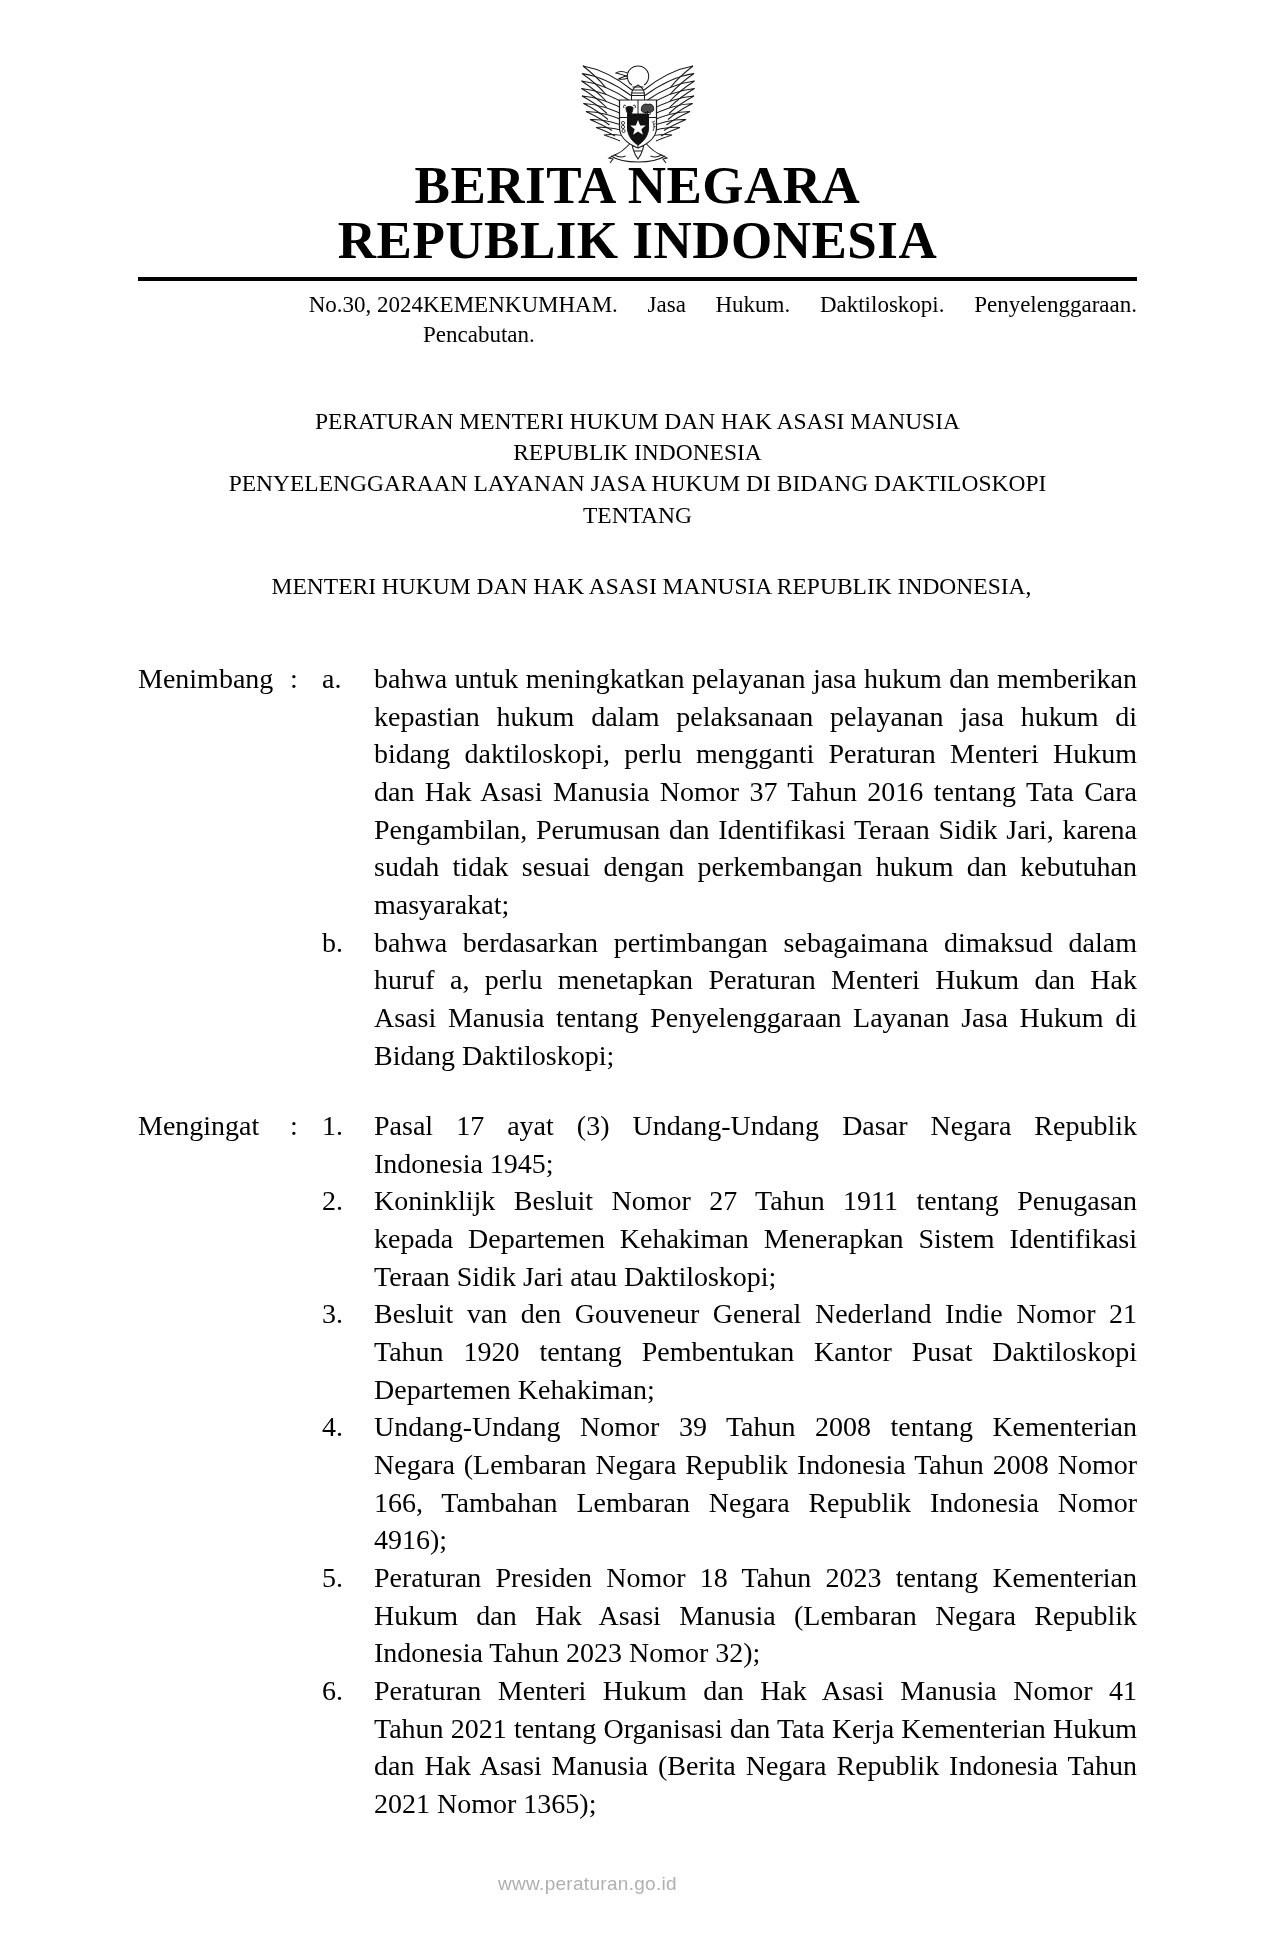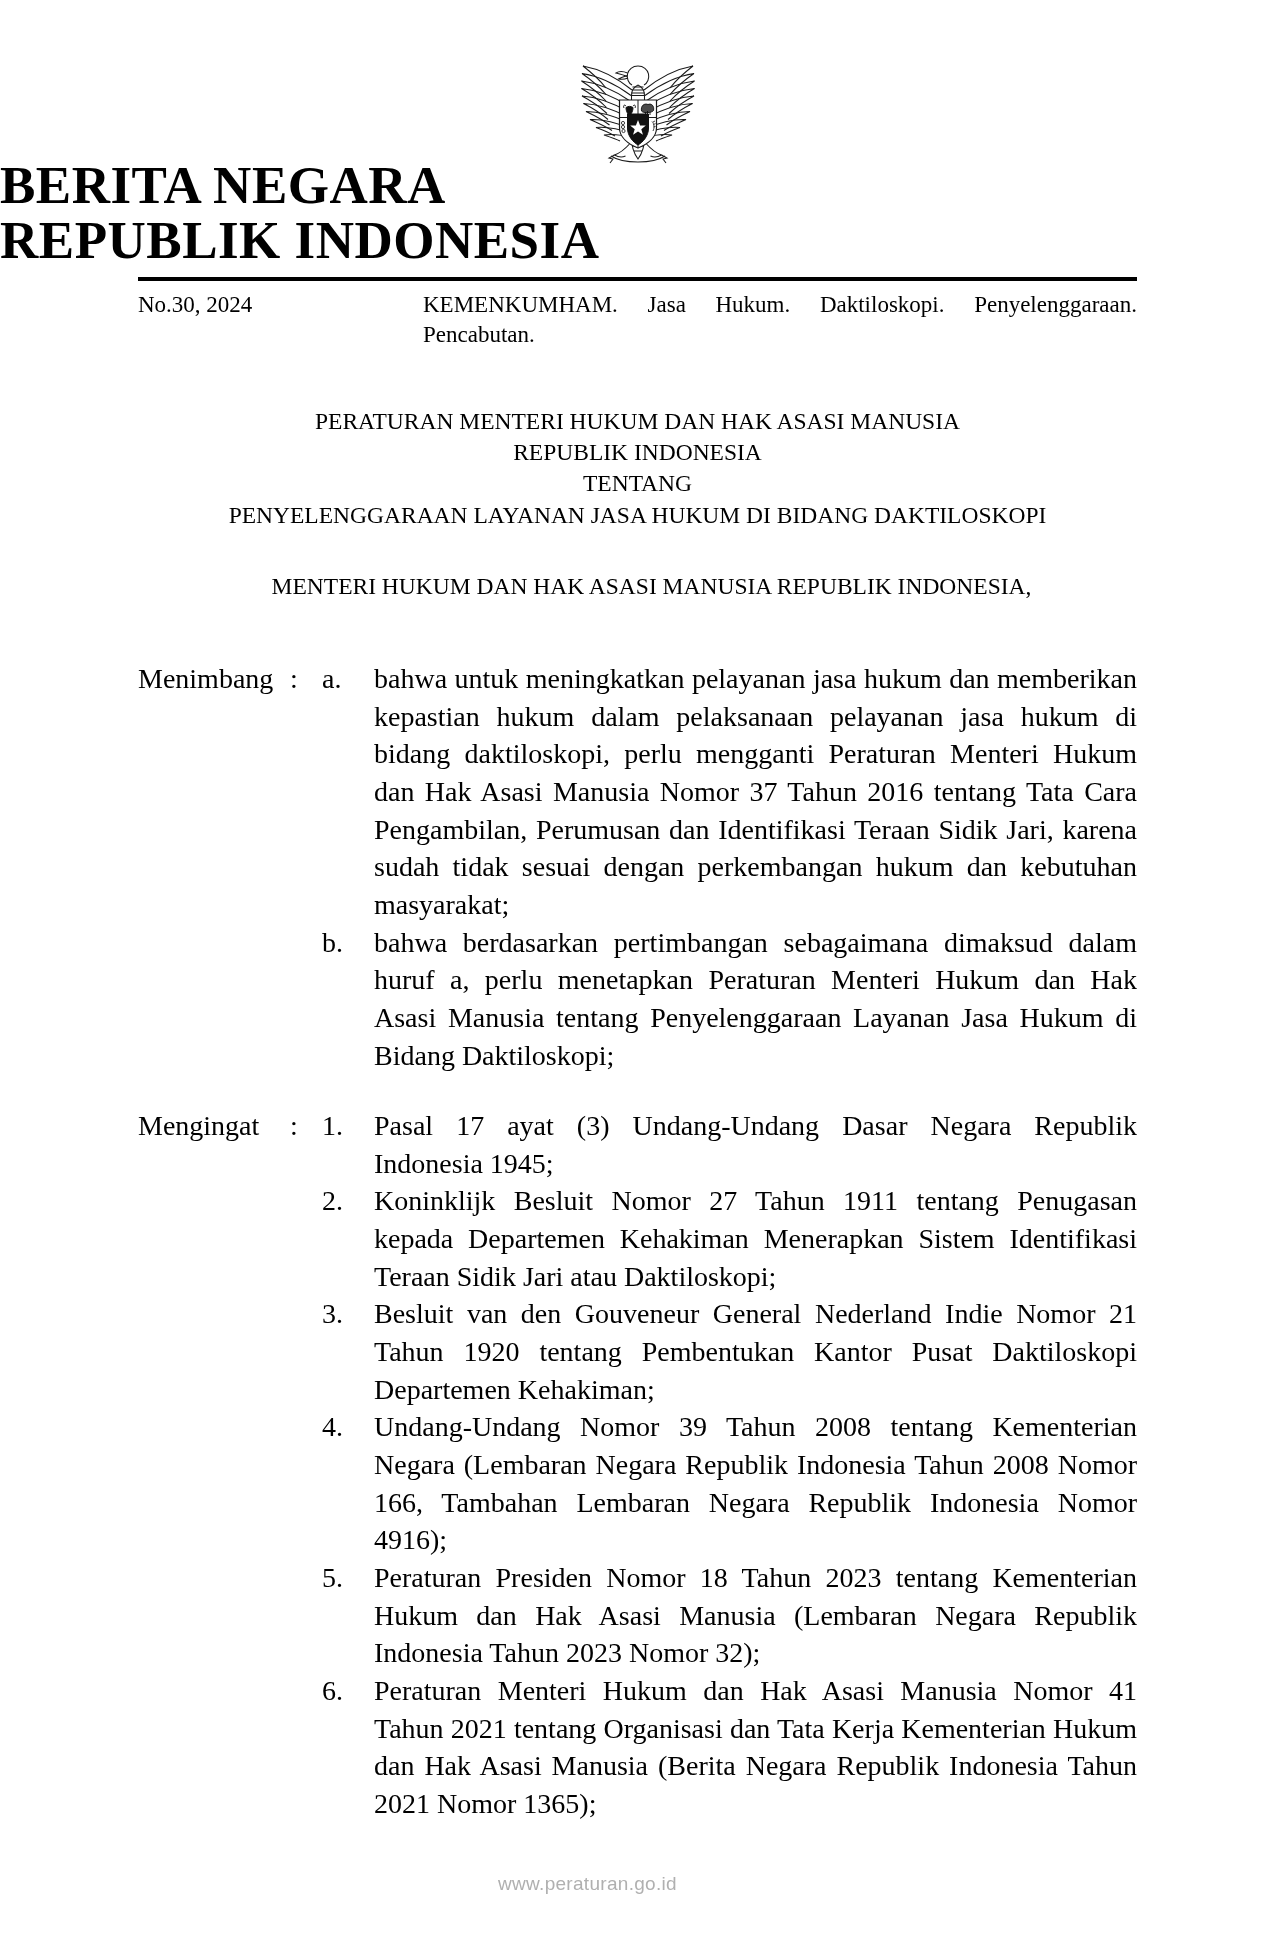--- a/index.html
+++ b/index.html
@@ -33,20 +33,21 @@
     box-sizing: border-box;
   }
   .emblem-wrap svg {
     display: inline-block;
     width: 150px;
     height: 140px;
   }
 
   
   .masthead {
+    text-align: center;
     font-weight: bold;
     font-size: 53px;
     line-height: 1.03;
     letter-spacing: 0.5px;
     margin-top: 8px;
   }
   .masthead .line1 { display: block; }
   .masthead .line2 { display: block; }
 
   .rule {
@@ -59,20 +60,21 @@
   .meta-row {
     display: flex;
     margin: 9px 138px 0 138px;
     font-size: 23px;
     line-height: 1.30;
   }
   .meta-no {
     width: 285px;
     flex: 0 0 285px;
     white-space: nowrap;
+    text-align: right;
   }
   .meta-subj {
     flex: 1 1 auto;
     text-align: justify;
     text-justify: inter-word;
   }
 
   
   .title-block {
     text-align: center;
@@ -239,22 +241,22 @@
   <hr class="rule">
 
   <div class="meta-row">
     <div class="meta-no">No.30, 2024</div>
     <div class="meta-subj">KEMENKUMHAM. Jasa Hukum. Daktiloskopi. Penyelenggaraan. Pencabutan.</div>
   </div>
 
   <div class="title-block">
     <div>PERATURAN MENTERI HUKUM DAN HAK ASASI MANUSIA</div>
     <div>REPUBLIK INDONESIA</div>
+    <div>PENYELENGGARAAN LAYANAN JASA HUKUM DI BIDANG DAKTILOSKOPI</div>
     <div>TENTANG</div>
-    <div>PENYELENGGARAAN LAYANAN JASA HUKUM DI BIDANG DAKTILOSKOPI</div>
   </div>
 
   <div class="authority">MENTERI HUKUM DAN HAK ASASI MANUSIA REPUBLIK INDONESIA,</div>
 
   <div class="section menimbang">
     <div class="sec-label">Menimbang</div>
     <div class="sec-colon">:</div>
     <div class="sec-items">
       <div class="clause">
         <div class="clause-marker">a.</div>

